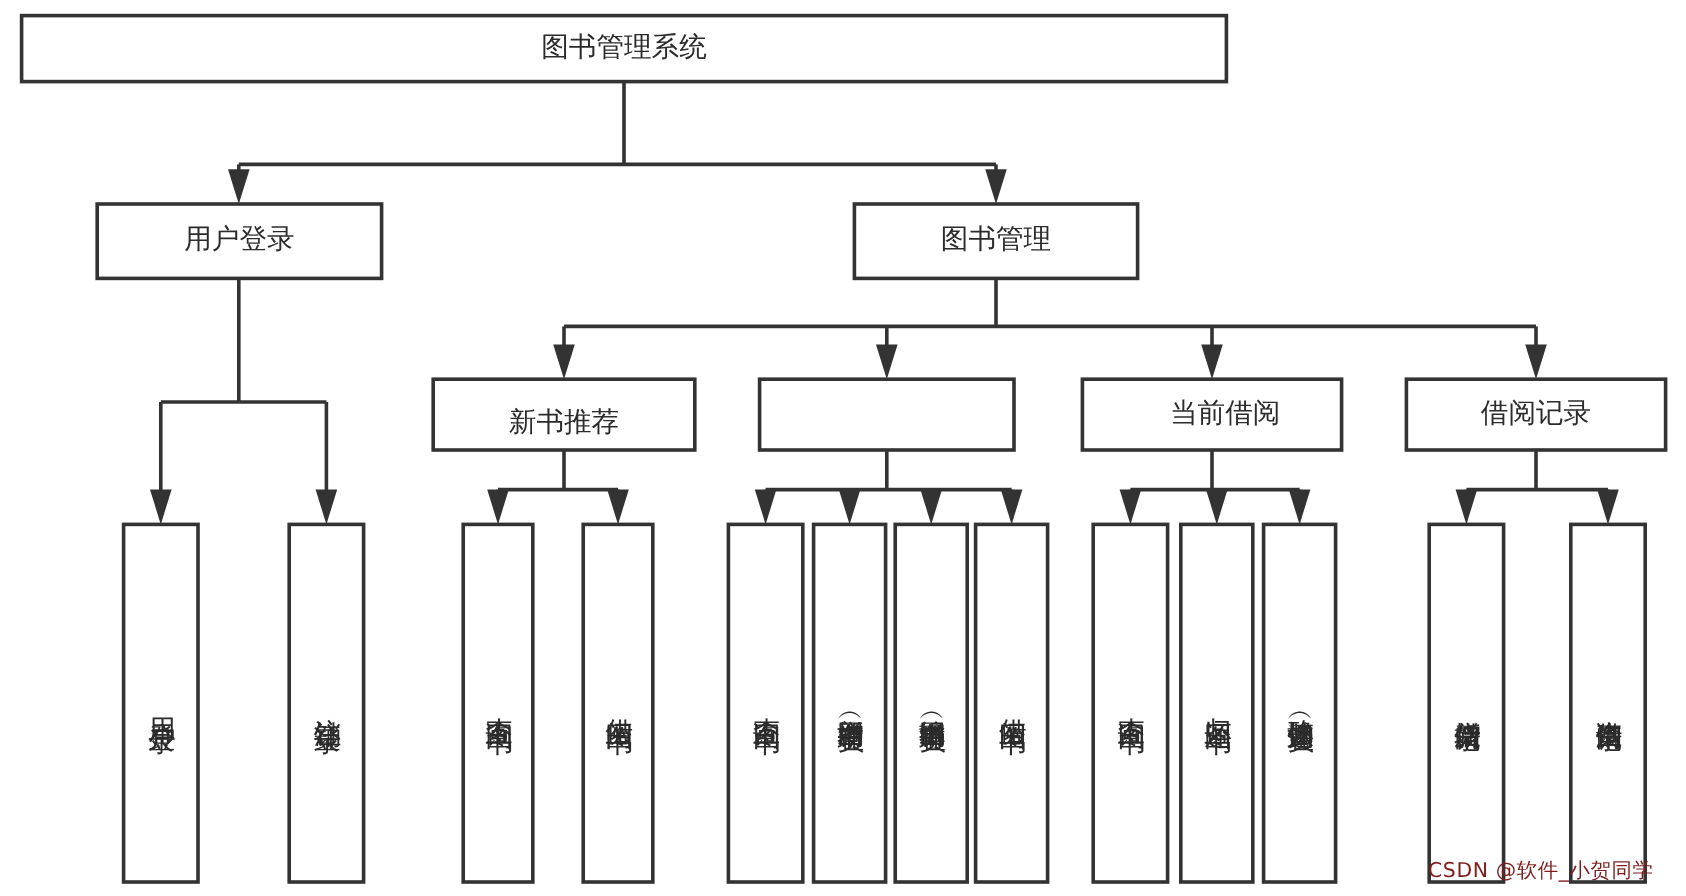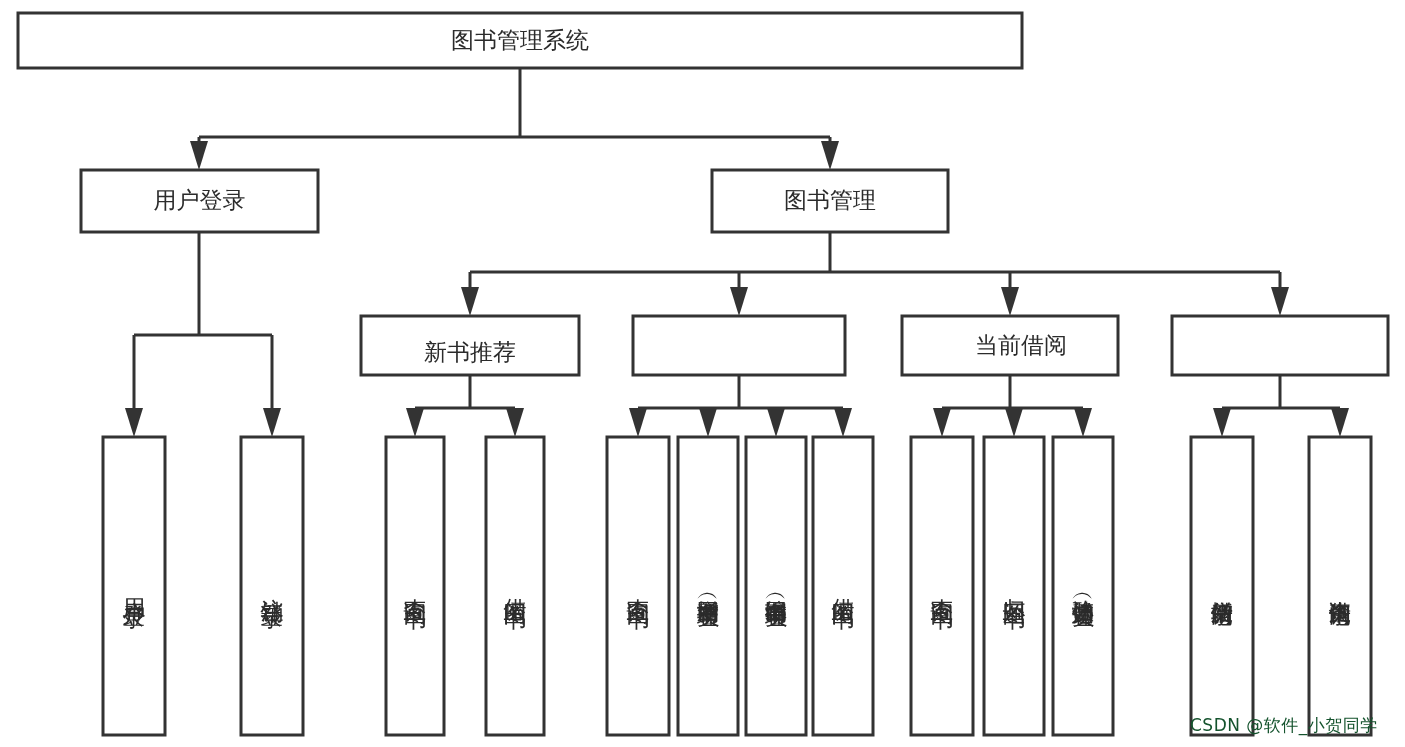--- a/index.html
+++ b/index.html
@@ -65,21 +65,21 @@
   }
   .node-label.vertical.tight {
     letter-spacing: 1px;
     font-size: 22px;
   }
   .watermark {
     position: absolute;
     left: 1190px;
     top: 714px;
     font-size: 17px;
-    color: #14532d;
+    color: #7f1d1d;
     font-family: "DejaVu Sans", "Liberation Sans", sans-serif;
     white-space: nowrap;
     letter-spacing: 0.5px;
   }
 </style>
 </head>
 <body>
 
 <div id="diagram-root">
 
@@ -191,20 +191,21 @@
     <rect class="node-box" x="1309" y="437" width="62" height="298"></rect>
   </svg>
 
   <div class="node-label horizontal" style="left:18px; top:13px; width:1004px; height:55px;">图书管理系统</div>
 
   <div class="node-label horizontal" style="left:81px; top:170px; width:237px; height:62px;">用户登录</div>
   <div class="node-label horizontal" style="left:712px; top:170px; width:236px; height:62px;">图书管理</div>
 
   <div class="node-label horizontal" style="left:361px; top:316px; width:218px; height:74px;">新书推荐</div>
   <div class="node-label horizontal" style="left:902px; top:316px; width:216px; height:59px;margin-left:11px;">当前借阅</div>
+  <div class="node-label horizontal" style="left:1172px; top:316px; width:216px; height:59px;">借阅记录</div>
 
   <div class="node-label vertical" style="left:103px; top:437px; width:62px; height:298px;">用户登录</div>
   <div class="node-label vertical" style="left:241px; top:437px; width:62px; height:298px;">注销登录</div>
 
   <div class="node-label vertical" style="left:386px; top:437px; width:58px; height:298px;">查询图书</div>
   <div class="node-label vertical" style="left:486px; top:437px; width:58px; height:298px;">借阅图书</div>
 
   <div class="node-label vertical" style="left:607px; top:437px; width:62px; height:298px;">查询图书</div>
   <div class="node-label vertical tight" style="left:678px; top:437px; width:60px; height:298px;">新增图书（管理员）</div>
   <div class="node-label vertical tight" style="left:746px; top:437px; width:60px; height:298px;">编辑图书（管理员）</div>

